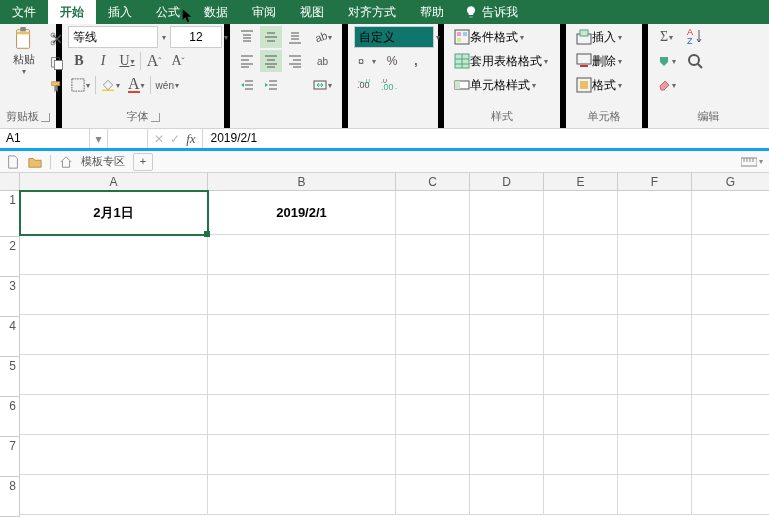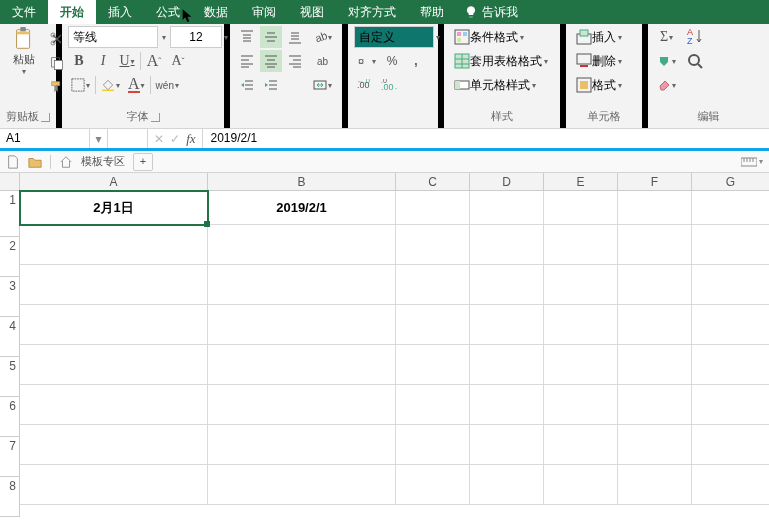--- a/index.html
+++ b/index.html
@@ -64,21 +64,21 @@
 .ruler-ico { margin-left: auto; display: flex; align-items: center; gap: 2px; }
 
 
 .grid { display: flex; height: 357px; overflow: hidden; }
 .colhdr-row { display: flex; height: 18px; background: #f3f3f3; }
 .corner { width: 20px; height: 18px; border-right: 1px solid #ccc; border-bottom: 1px solid #ccc; background: #f3f3f3; }
 .colhdr { border-right: 1px solid #ccc; border-bottom: 1px solid #ccc; text-align: center; font-size: 12px; color: #555; line-height: 18px; }
 .rowhdr { height: 40px; border-right: 1px solid #ccc; border-bottom: 1px solid #ccc; text-align: center; font-size: 12px; color: #555; display:flex; align-items:flex-start; justify-content:flex-end; padding: 2px 3px 0 0; }
 .rowhdr.row1 { height: 46px; }
 .cell { border-right: 1px solid #d9d9d9; border-bottom: 1px solid #d9d9d9; height: 40px; font-size: 13px; display:flex; align-items:center; justify-content:center; color: #000; }
-.cell.row1 { height: 34px; }
+.cell.row1 { height: 44px; }
 .grid-main { flex: 1; display: flex; flex-direction: column; }
 .grid-body { display: flex; }
 .cells-col { display: flex; flex-direction: column; }
 
 .sel { outline: 2px solid #217346; outline-offset: -1px; position: relative; }
 .sel::after { content:""; position:absolute; right:-3px; bottom:-3px; width:6px; height:6px; background:#217346; }
 
 .colA { width: 188px; }
 .colB { width: 188px; }
 .colN { width: 74px; }

